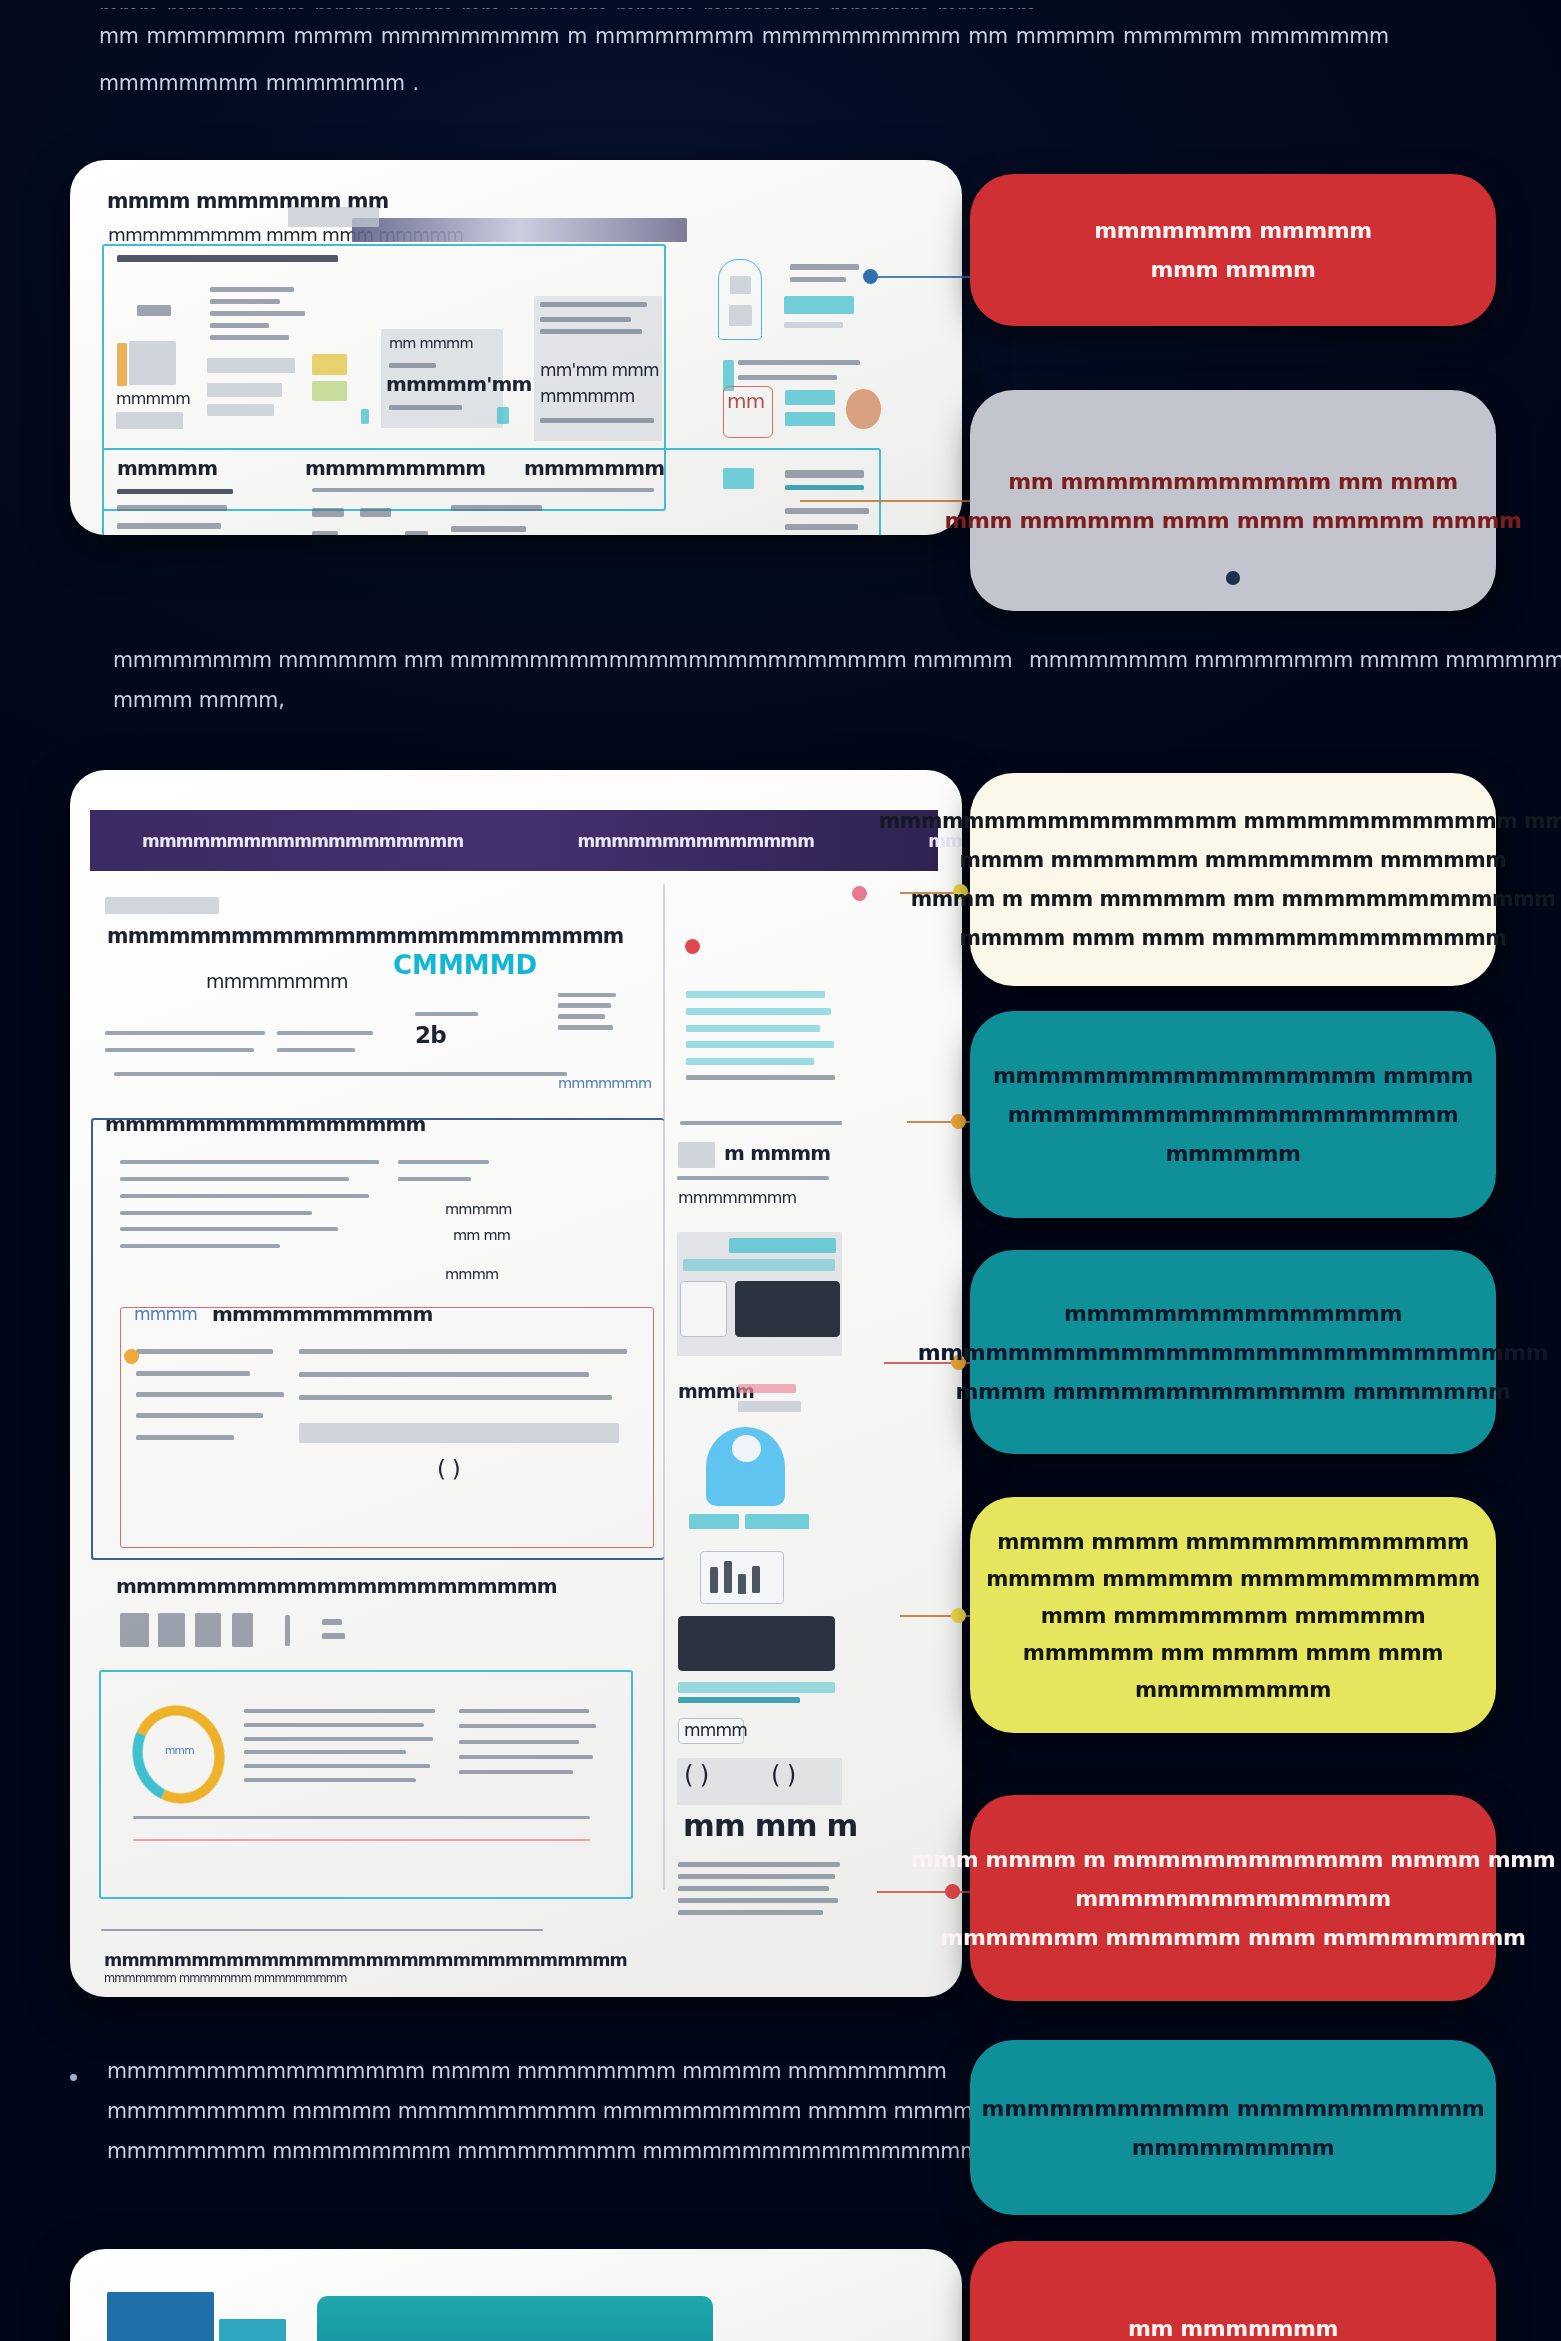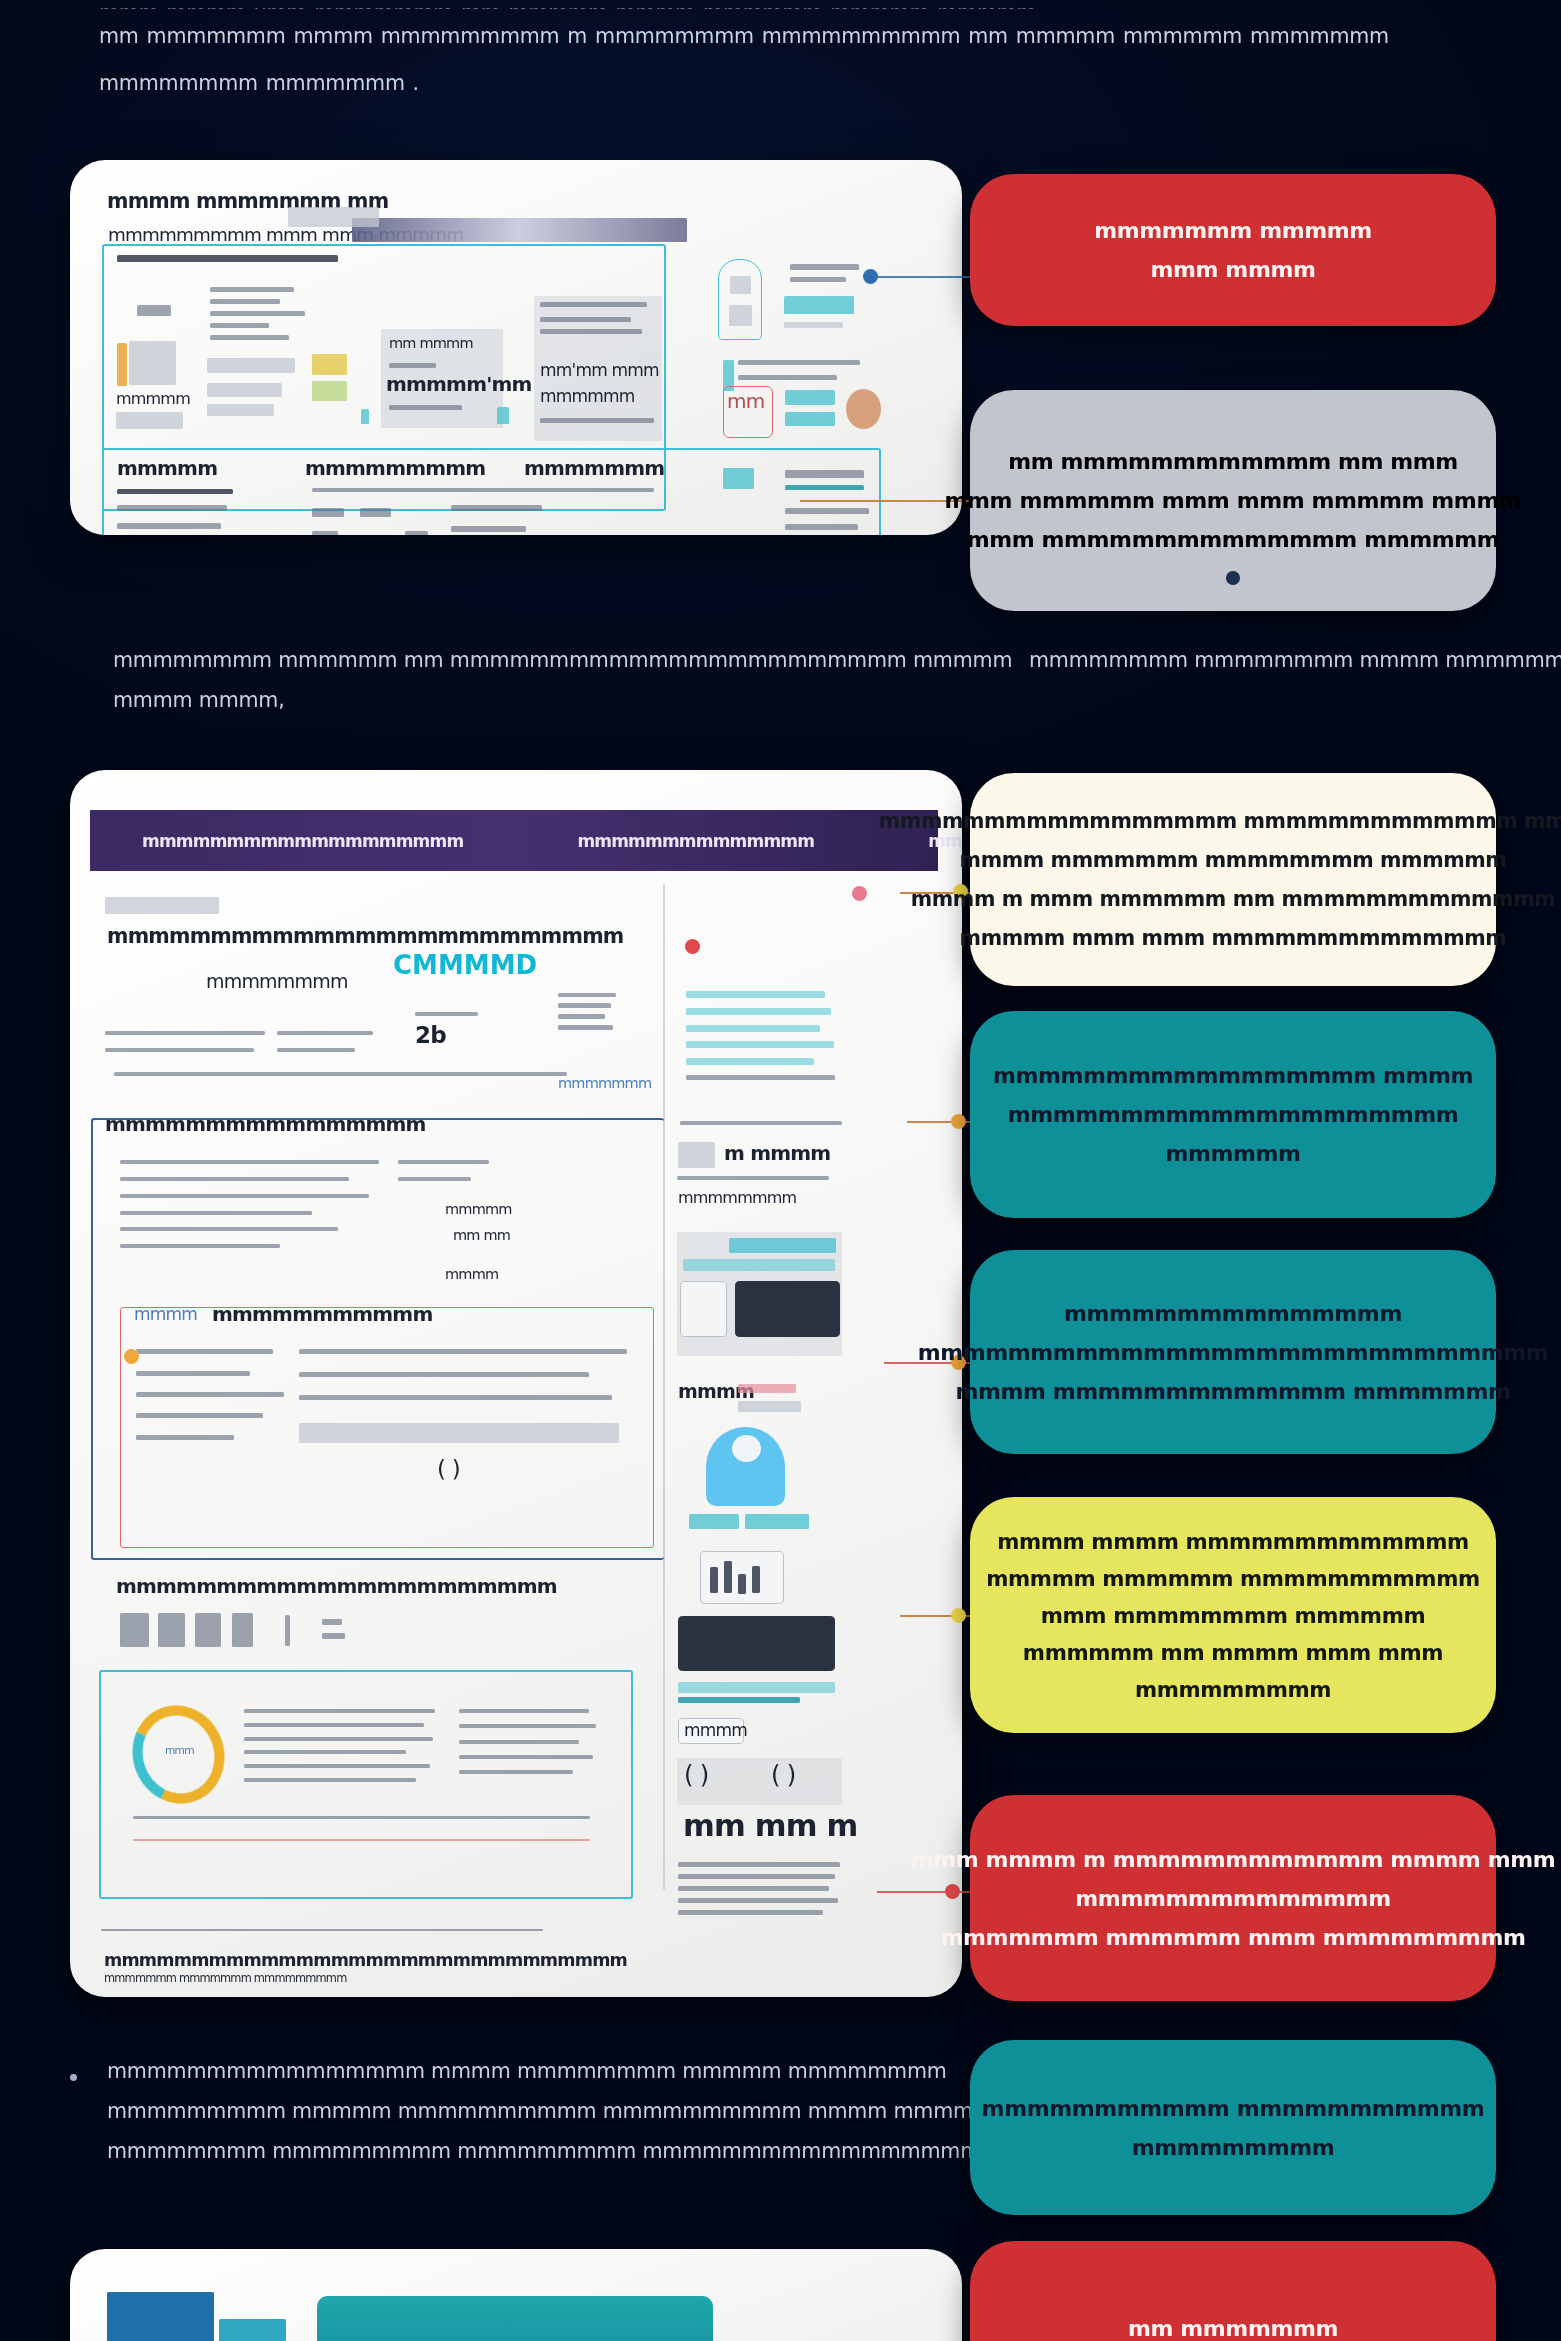--- a/index.html
+++ b/index.html
@@ -118,21 +118,21 @@
     font-size: 22px;
     line-height: 39px;
     font-weight: 700;
     letter-spacing: -0.4px;
     filter: blur(0.6px);
     white-space: nowrap;
   }
   .callout.c-red   { background: #cf3034; }
   .callout.c-red   .ct { color: #fdf2f2; }
   .callout.c-gray  { background: #c2c5cd; }
-  .callout.c-gray  .ct { color: #000000; font-weight: 700; }
+  .callout.c-gray  .ct { color: #7f1d1d; font-weight: 700; }
   .callout.c-cream { background: #fbf8e9; }
   .callout.c-cream .ct { color: #14181f; }
   .callout.c-teal  { background: #0f9098; }
   .callout.c-teal  .ct { color: #0f172a; }
   .callout.c-yellow{ background: #e5e65d; }
   .callout.c-yellow .ct { color: #13170e; }
 
   
   .callout::before {
     content: "";
@@ -358,21 +358,20 @@
   <div class="node o" style="left:982px; top:493px;"></div>
 
   <div class="callout c-red" style="left:970px; top:174px; width:526px; height:152px;">
     <span class="ct">mmmmmmm mmmmm</span>
     <span class="ct">mmm mmmm</span>
   </div>
 
   <div class="callout c-gray" style="left:970px; top:390px; width:526px; height:221px;">
     <span class="ct">mm mmmmmmmmmmmm mm mmm</span>
     <span class="ct">mmm mmmmmm mmm mmm mmmmm mmmm</span>
-    <span class="ct">mmm mmmmmmmmmmmmmm mmmmmm</span>
     <span class="dot" style="left:50%; bottom:26px; margin-left:-6.9px;"></span>
   </div>
 
   <div class="caption" style="left:113px; top:640px;">
     <span class="line">mmmmmmmm mmmmmm mm mmmmmmmmmmmmmmmmmmmmmmm mmmmm</span>
     <span class="line">mmmm mmmm,</span>
   </div>
   <div class="caption" style="left:1029px; top:640px;">
     <span class="line">mmmmmmmm mmmmmmmm mmmm mmmmmmmm</span>
   </div>

